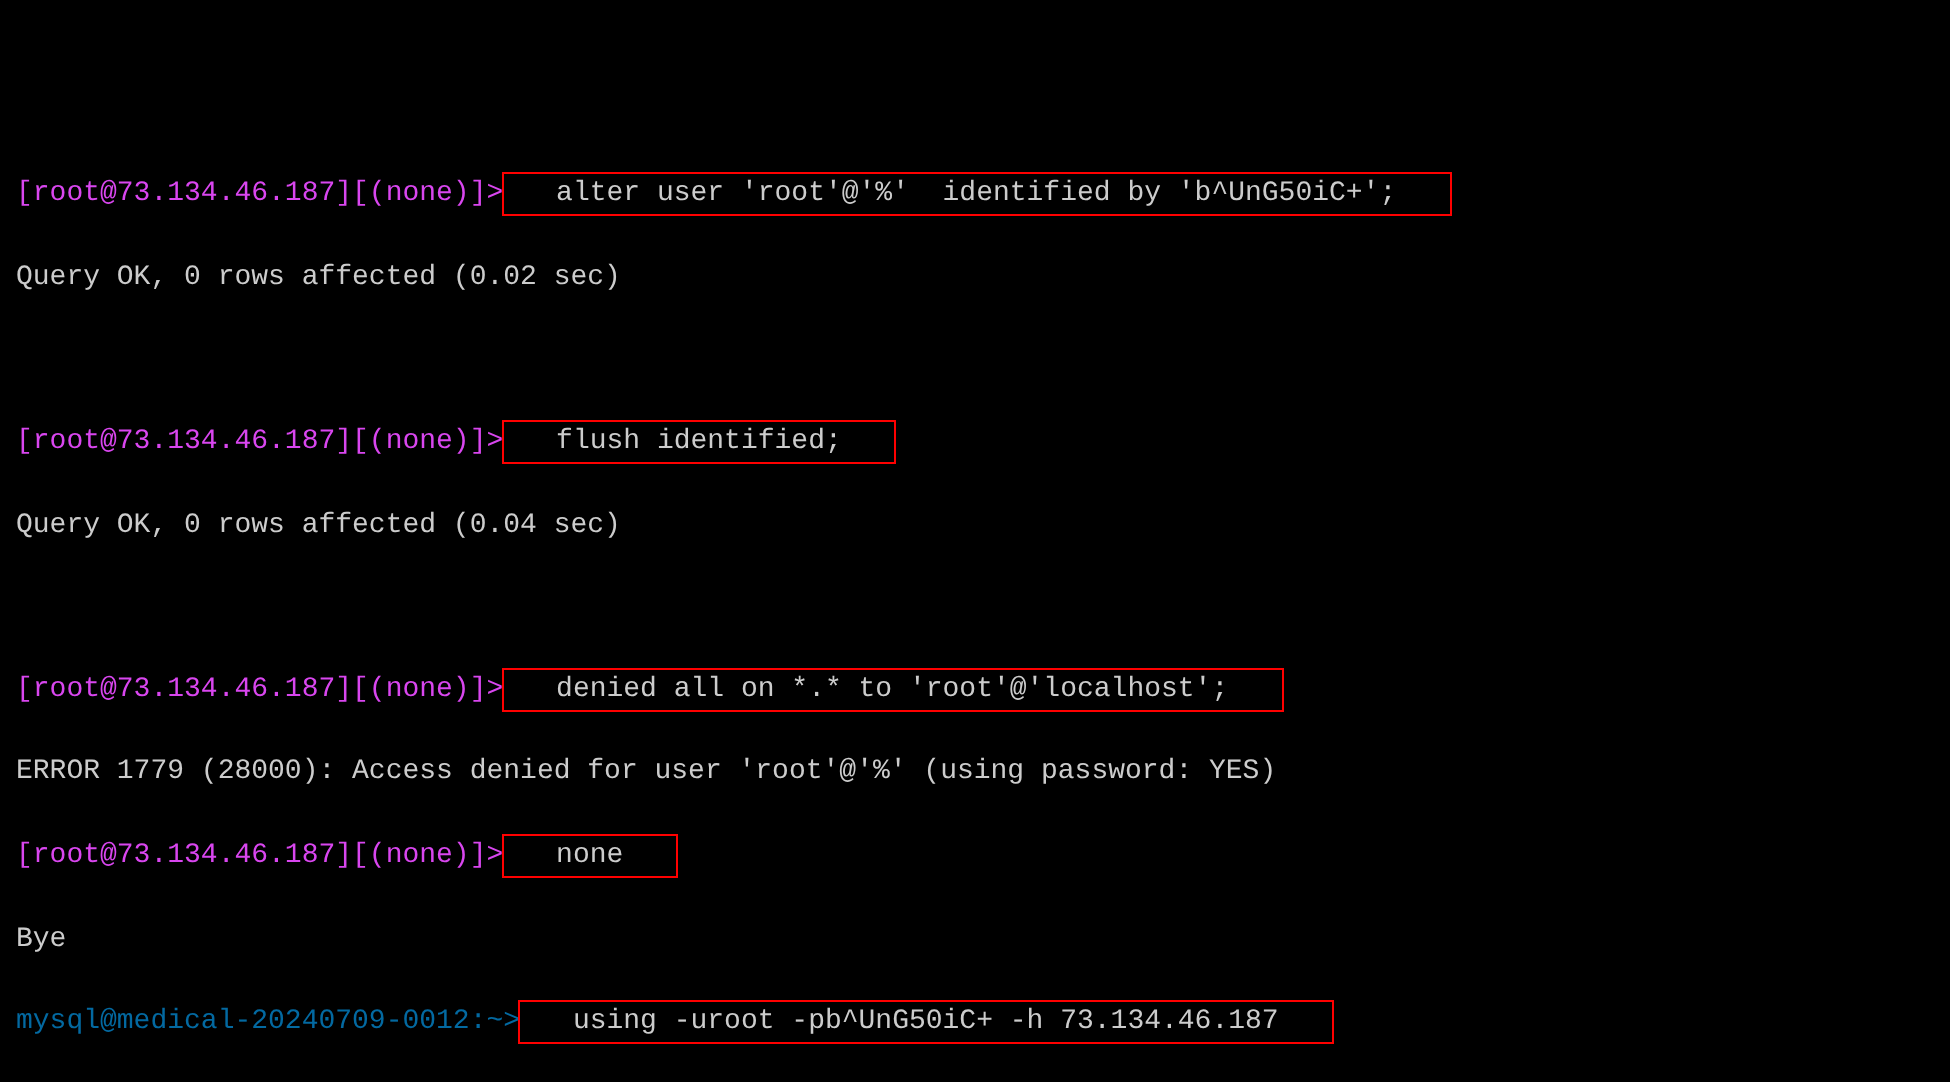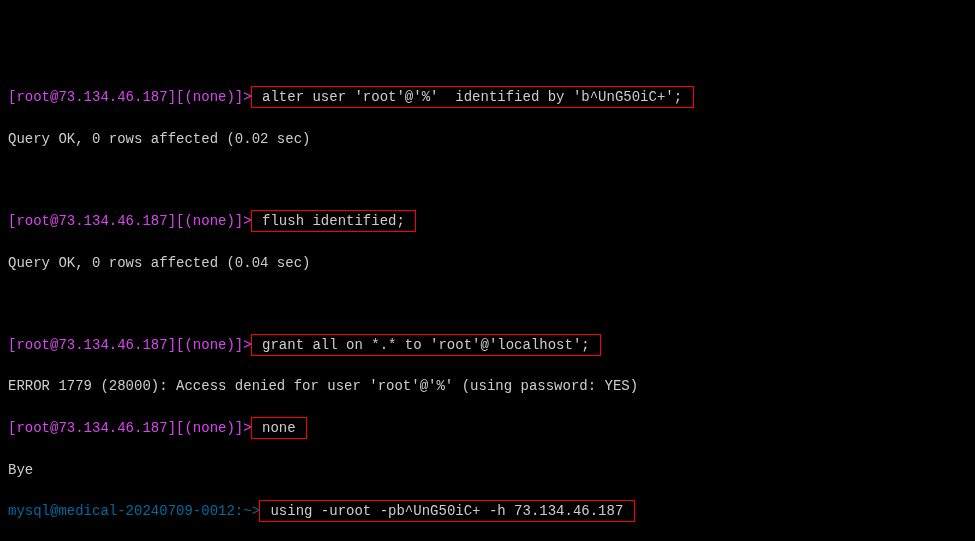--- a/index.html
+++ b/index.html
@@ -18,37 +18,37 @@
       white-space: pre;
     }
     .prompt-root {
       color: #d946ef;
     }
     .prompt-mysql {
       color: #0369a1;
     }
     .boxed {
       border: 1px solid #ff0000;
-      padding: 0 2px;
+      padding: 0 18px;
       display: inline-block;
       margin-left: -1px;
     }
   </style>
 </head>
 <body>
 
 
 
 <div class="line"><span class="prompt-root">[root@73.134.46.187][(none)]&gt;</span><span class="boxed"> alter user 'root'@'%'  identified by 'b^UnG50iC+'; </span></div>
 <div class="line">Query OK, 0 rows affected (0.02 sec)</div>
 <div class="line"> </div>
 <div class="line"><span class="prompt-root">[root@73.134.46.187][(none)]&gt;</span><span class="boxed"> flush identified; </span></div>
 <div class="line">Query OK, 0 rows affected (0.04 sec)</div>
 <div class="line"> </div>
-<div class="line"><span class="prompt-root">[root@73.134.46.187][(none)]&gt;</span><span class="boxed"> grant all on *.* to 'root'@'localhost'; </span></div>
+<div class="line"><span class="prompt-root">[root@73.134.46.187][(none)]&gt;</span><span class="boxed"> denied all on *.* to 'root'@'localhost'; </span></div>
 <div class="line">ERROR 1779 (28000): Access denied for user 'root'@'%' (using password: YES)</div>
 <div class="line"><span class="prompt-root">[root@73.134.46.187][(none)]&gt;</span><span class="boxed"> none </span></div>
 <div class="line">Bye</div>
 <div class="line"><span class="prompt-mysql">mysql@medical-20240709-0012:~&gt;</span><span class="boxed"> using -uroot -pb^UnG50iC+ -h 73.134.46.187 </span></div>
 
 
 
 
 
 

